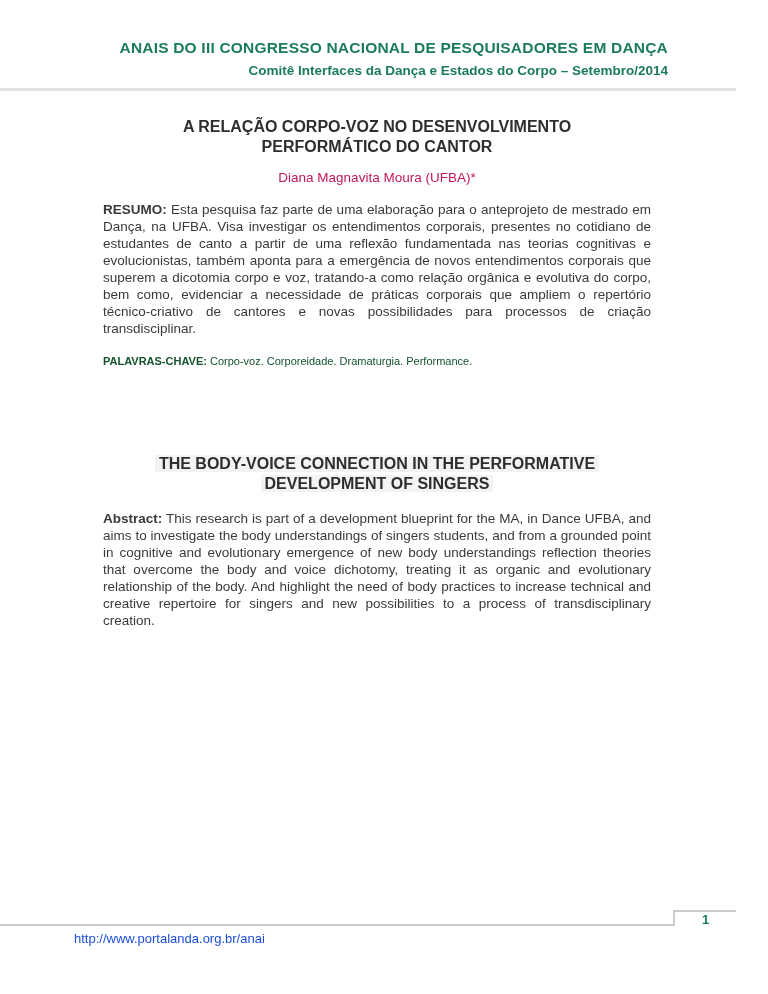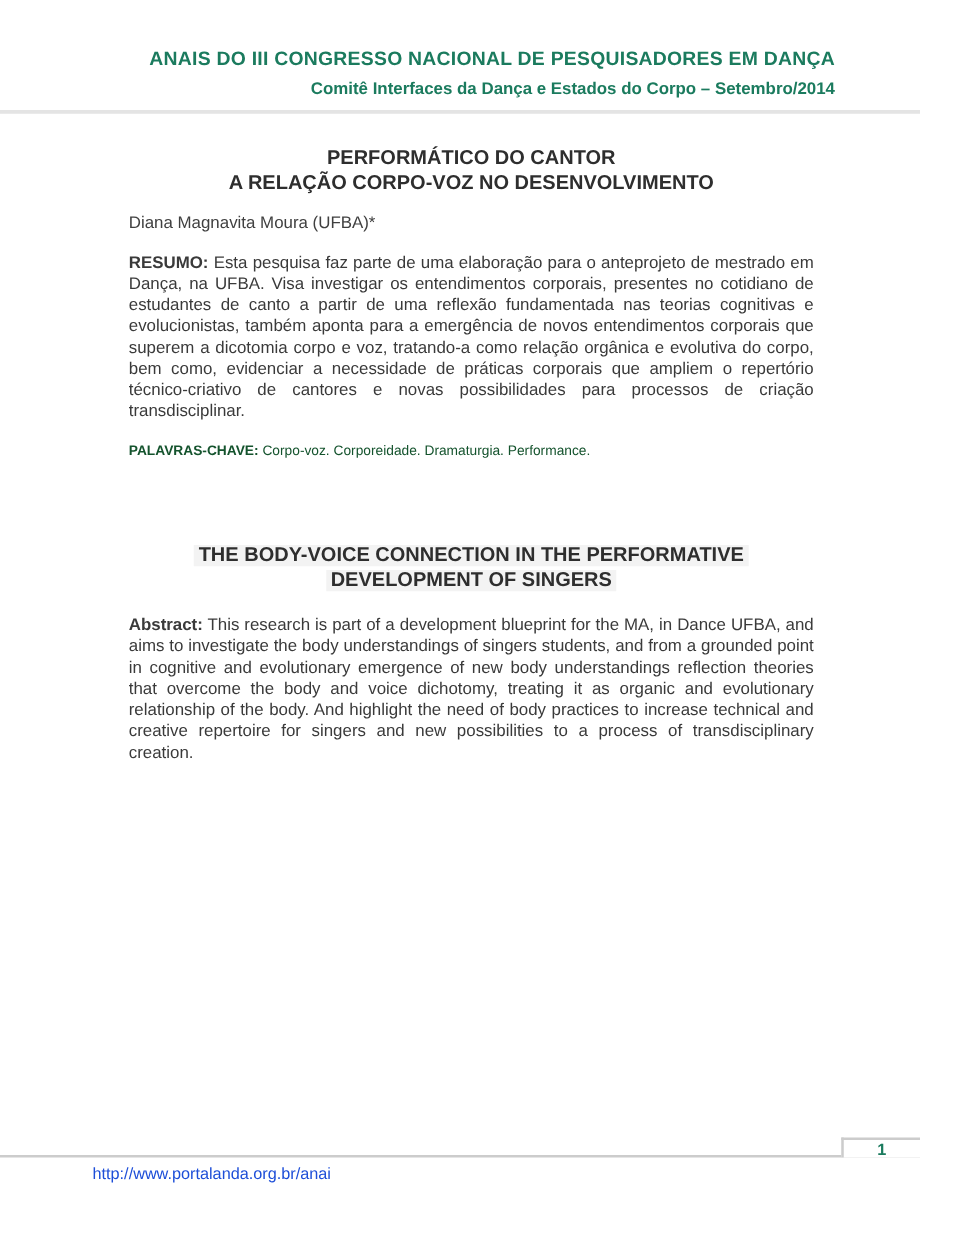--- a/index.html
+++ b/index.html
@@ -46,43 +46,43 @@
   .title-pt {
     margin-top: 26px;
     text-align: center;
     font-size: 16px;
     font-weight: bold;
     color: #2e2e2e;
     line-height: 20px;
   }
   .author {
     margin-top: 12px;
-    text-align: left;
+    text-align: center;
     font-size: 13.5px;
-    color: #404040;
+    color: #be185d;
     line-height: 17px;
   }
   .para {
     margin-top: 15px;
     font-size: 13.5px;
     line-height: 17px;
     text-align: justify;
     color: #3a3a3a;
   }
   .para .label-bold { font-weight: bold; margin-top: 40px; }
   .keywords-line {
     margin-top: 16px;
     font-size: 11px;
     line-height: 17px;
     color: #14532d;
   }
   .keywords-line .label-bold { font-weight: bold; }
   .keywords-line .label-bold-italic { font-weight: bold; font-style: italic; }
   .title-en {
-    margin-top: 65px;
+    margin-top: 84px;
     text-align: center;
     font-size: 16px;
     font-weight: bold;
     color: #2e2e2e;
     line-height: 20px;
   }
   .title-en .hl {
     background: #f3f3f3;
     padding: 0 4px;
   }
@@ -128,22 +128,22 @@
 
   <div class="header-block">
     <div class="header-line1">ANAIS DO III CONGRESSO NACIONAL DE PESQUISADORES EM DANÇA</div>
     <div class="header-line2">Comitê Interfaces da Dança e Estados do Corpo – Setembro/2014</div>
   </div>
   <div class="header-rule"></div>
 
   <div class="content">
 
     <div class="title-pt">
+      <div>A RELAÇÃO CORPO-VOZ NO DESENVOLVIMENTO</div>
       <div>PERFORMÁTICO DO CANTOR</div>
-      <div>A RELAÇÃO CORPO-VOZ NO DESENVOLVIMENTO</div>
     </div>
 
     <div class="author">Diana Magnavita Moura (UFBA)*</div>
 
     <p class="para"><span class="label-bold">RESUMO:</span><span> Esta pesquisa faz parte de uma elaboração para o anteprojeto de mestrado em Dança, na UFBA. Visa investigar os entendimentos corporais, presentes no cotidiano de estudantes de canto a partir de uma reflexão fundamentada nas teorias cognitivas e evolucionistas, também aponta para a emergência de novos entendimentos corporais que superem a dicotomia corpo e voz, tratando-a como relação orgânica e evolutiva do corpo, bem como, evidenciar a necessidade de práticas corporais que ampliem o repertório técnico-criativo de cantores e novas possibilidades para processos de criação transdisciplinar.</span></p>
 
     <p class="keywords-line"><span class="label-bold">PALAVRAS-CHAVE:</span><span> Corpo-voz. Corporeidade. Dramaturgia. Performance.</span></p>
 
     <div class="title-en">
       <div><span class="hl">THE BODY-VOICE CONNECTION IN THE PERFORMATIVE</span></div>

